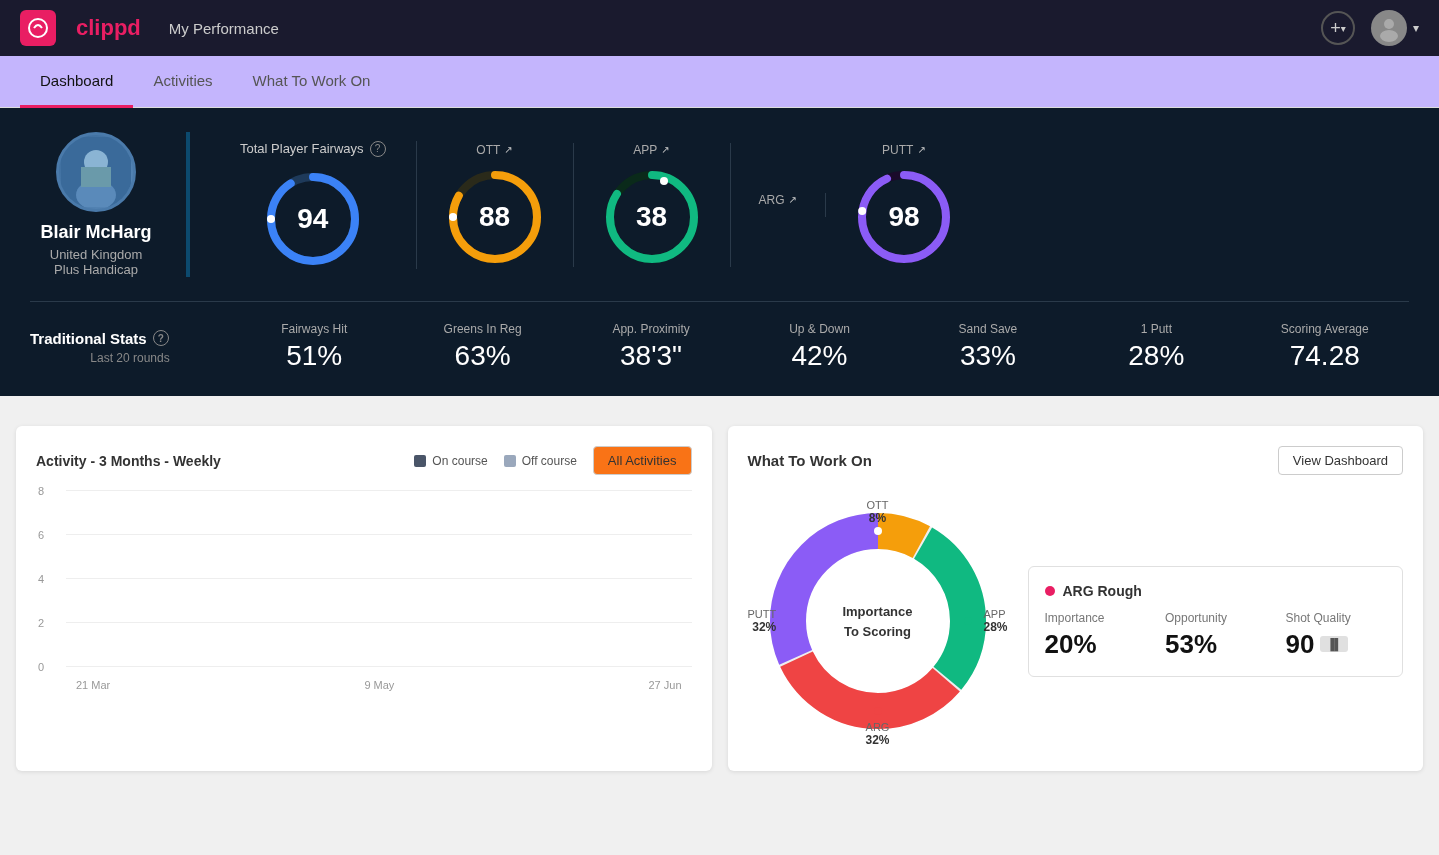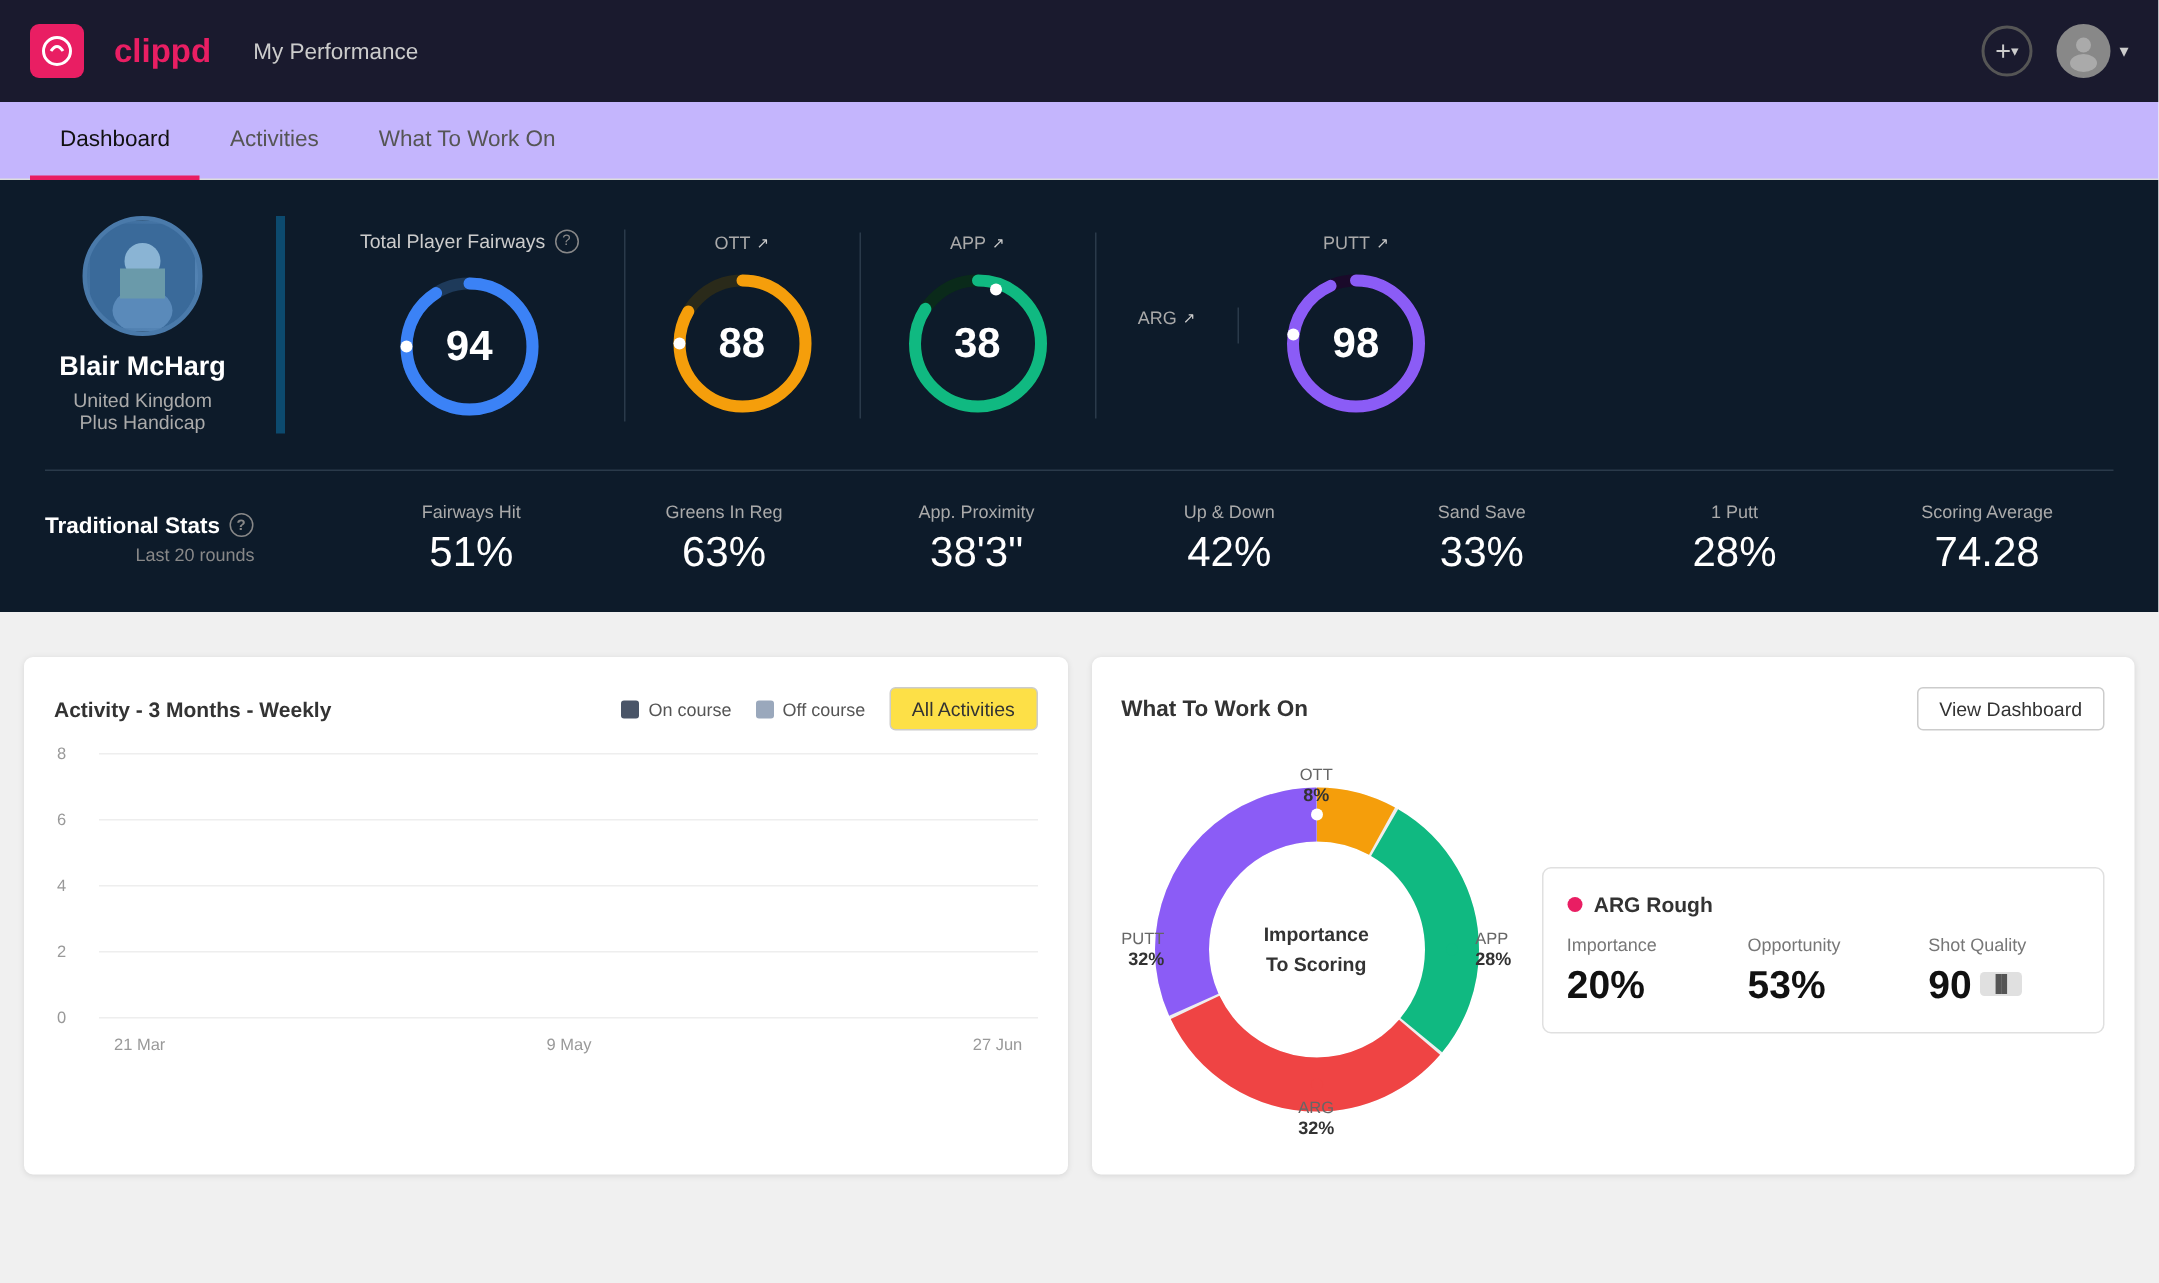--- a/index.html
+++ b/index.html
@@ -1,21 +1,21 @@
 <!DOCTYPE html>
 <html><head>
   <meta charset="utf-8">
   <style>
     * { box-sizing: border-box; margin: 0; padding: 0; }
     body { font-family: -apple-system, BlinkMacSystemFont, 'Segoe UI', sans-serif; background: #f0f0f0; min-width: 1439px; }
 
     
     .header {
       background: #1a1a2e;
-      height: 68px;
+      height: 56px;
       display: flex;
       align-items: center;
       padding: 0 20px;
       justify-content: space-between;
     }
     .logo { color: #e91e63; font-size: 22px; font-weight: bold; display: flex; align-items: center; }
     .logo-icon { width: 36px; height: 36px; background: #e91e63; border-radius: 6px; display: flex; align-items: center; justify-content: center; margin-right: 8px; }
     .header-title { color: #ccc; font-size: 15px; margin-left: 16px; }
     .header-right { display: flex; align-items: center; gap: 16px; }
     .header-btn { background: none; border: 2px solid #555; border-radius: 50%; width: 34px; height: 34px; color: #ccc; font-size: 18px; cursor: pointer; display: flex; align-items: center; justify-content: center; }
@@ -38,21 +38,21 @@
     }
     .nav-tab.active { color: #111; border-bottom-color: #e91e63; font-weight: 500; }
 
     
     .stats-banner {
       background: #0d1b2a;
       padding: 24px 30px;
       color: #fff;
     }
     .stats-top { display: flex; align-items: center; gap: 20px; border-bottom: 1px solid #2a3a4a; padding-bottom: 24px; margin-bottom: 20px; }
-    .player-info { min-width: 160px; display: flex; flex-direction: column; align-items: center; text-align: center; border-right: 6px solid #0c4a6e; padding-right: 24px; }
+    .player-info { min-width: 160px; display: flex; flex-direction: column; align-items: center; text-align: center; border-right: 4px solid #0c4a6e; padding-right: 24px; }
     .player-avatar { width: 80px; height: 80px; border-radius: 50%; background: linear-gradient(135deg, #3a6a9a, #5a8aba); overflow: hidden; margin-bottom: 10px; display: flex; align-items: center; justify-content: center; border: 3px solid #4a7aaa; }
     .player-name { font-size: 18px; font-weight: bold; }
     .player-country { font-size: 13px; color: #aaa; margin-top: 4px; }
     .player-handicap { font-size: 13px; color: #aaa; }
 
     .quality-section { flex: 1; display: flex; align-items: center; gap: 0; }
     .tpq-label { font-size: 13px; color: #ccc; margin-bottom: 12px; display: flex; align-items: center; gap: 6px; }
     .tpq-wrapper { display: flex; flex-direction: column; align-items: center; padding: 0 30px; border-right: 1px solid #2a3a4a; }
     .metric-col { display: flex; flex-direction: column; align-items: center; padding: 0 28px; border-right: 1px solid #2a3a4a; }
     .metric-col:last-child { border-right: none; }
@@ -75,21 +75,21 @@
     
     .bottom-panels { display: flex; gap: 16px; padding: 16px; background: #f0f0f0; }
     .panel { background: #fff; border-radius: 6px; padding: 20px; flex: 1; box-shadow: 0 1px 4px rgba(0,0,0,0.1); margin-top: 14px; }
 
     
     .chart-header { display: flex; align-items: center; justify-content: space-between; margin-bottom: 16px; }
     .chart-title { font-size: 14px; font-weight: 600; color: #333; }
     .legend { display: flex; gap: 16px; align-items: center; }
     .legend-item { display: flex; align-items: center; gap: 6px; font-size: 12px; color: #555; }
     .legend-dot { width: 12px; height: 12px; border-radius: 2px; }
-    .all-activities-btn { border: 1px solid #ccc; background: #fde047; padding: 6px 14px; border-radius: 4px; font-size: 13px; cursor: pointer; color: #333; }
+    .all-activities-btn { border: 1px solid #ccc; background: #f97316; padding: 6px 14px; border-radius: 4px; font-size: 13px; cursor: pointer; color: #333; }
 
     .chart-area { position: relative; height: 200px; }
     .chart-grid { position: absolute; top: 0; left: 30px; right: 0; bottom: 24px; }
     .grid-line { position: absolute; left: 0; right: 0; border-top: 1px solid #eee; }
     .grid-label { position: absolute; left: -28px; font-size: 11px; color: #999; transform: translateY(-6px); }
     .bars-area { position: absolute; bottom: 24px; left: 30px; right: 0; top: 0; display: flex; align-items: flex-end; gap: 5px; padding: 0 10px; }
     .bar-group { display: flex; flex-direction: column; align-items: center; flex: 1; gap: 1px; }
     .bar-on { background: #4a5568; border-radius: 2px 2px 0 0; width: 100%; }
     .bar-off { background: #9aa8bc; border-radius: 2px 2px 0 0; width: 100%; }
     .x-labels { position: absolute; bottom: 0; left: 30px; right: 0; display: flex; justify-content: space-between; padding: 0 10px; }

